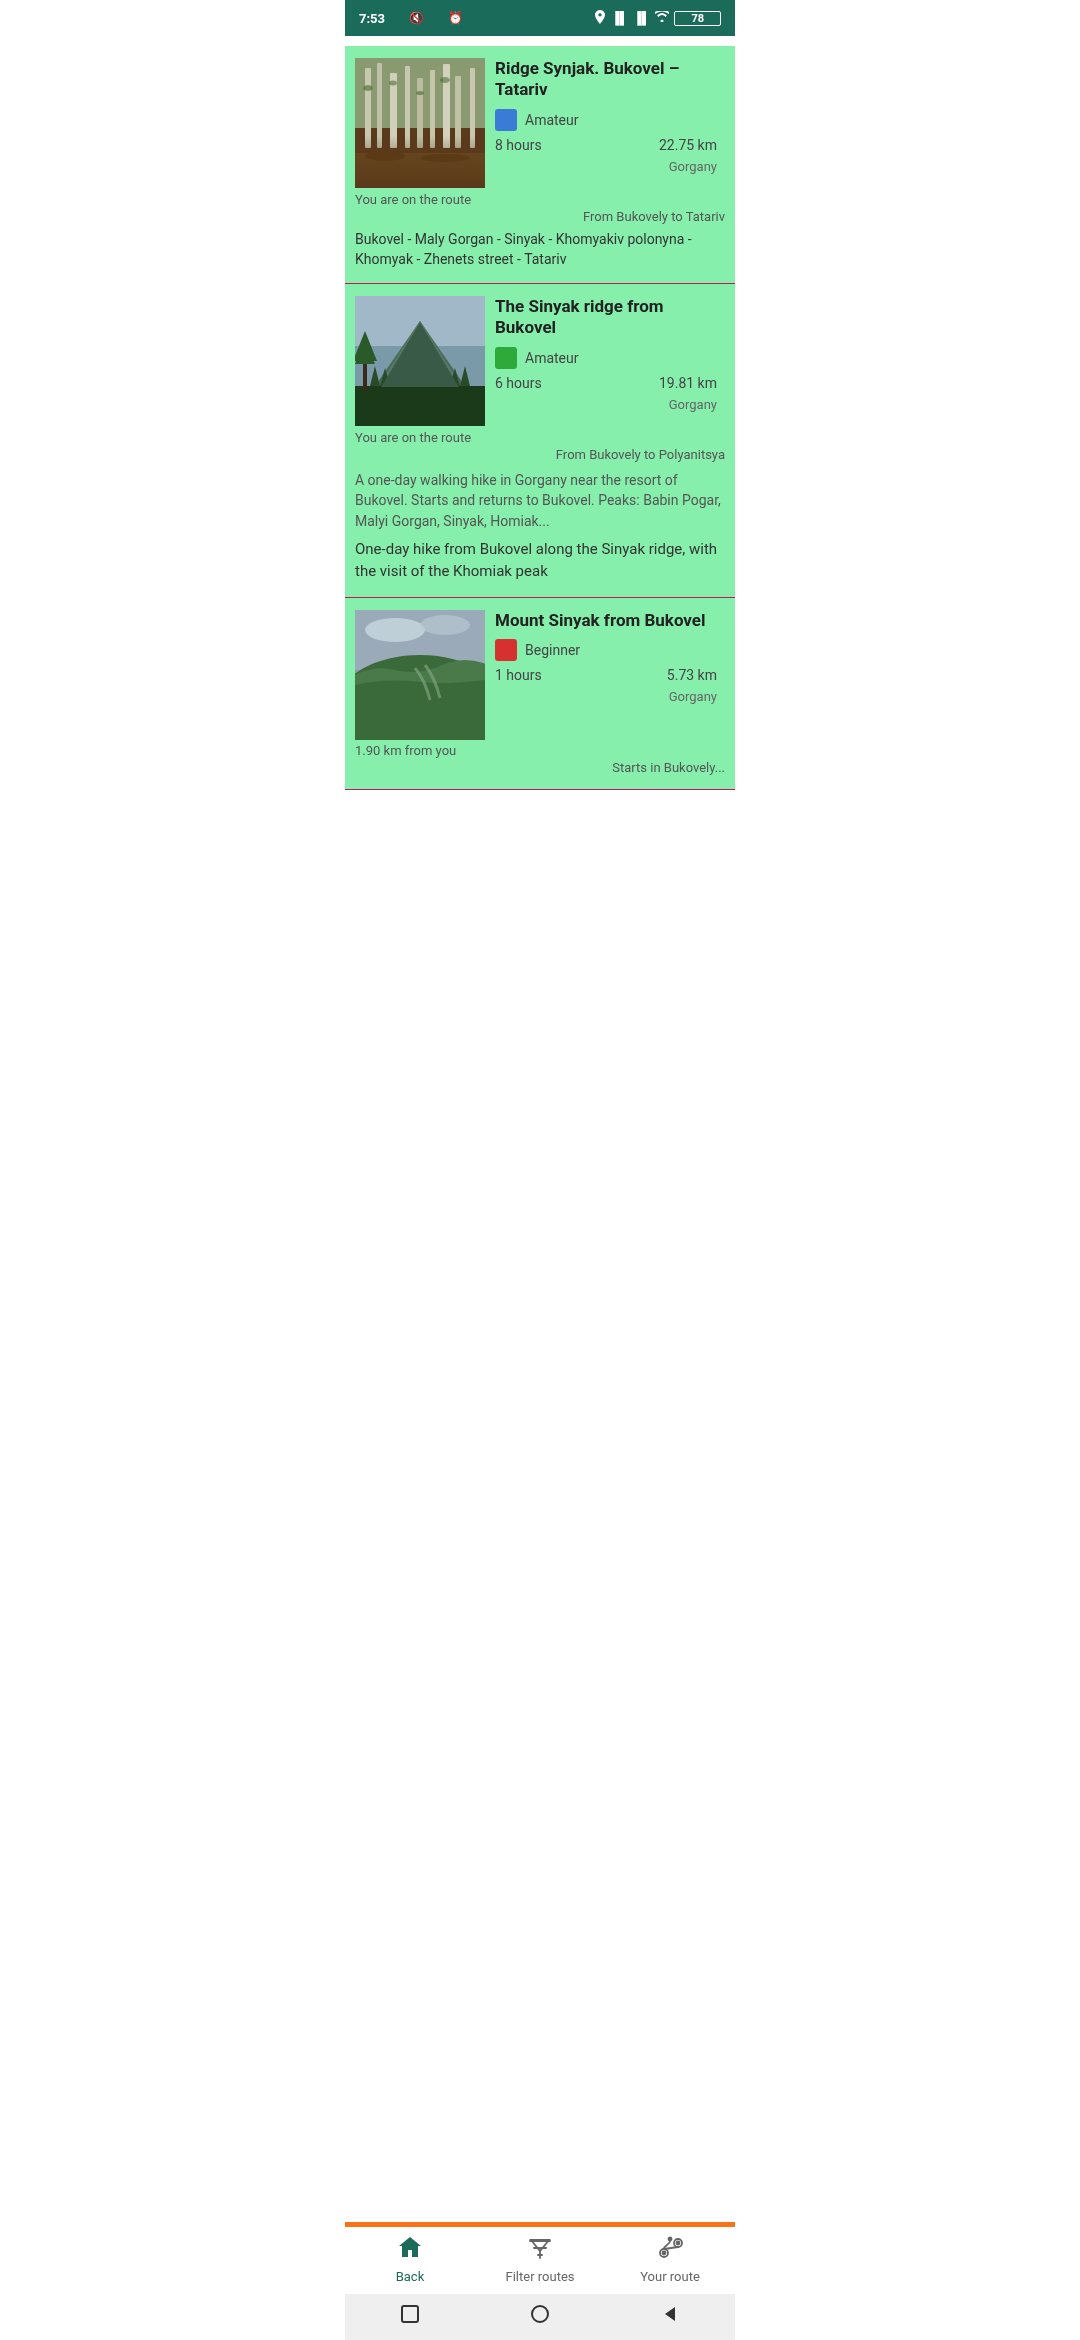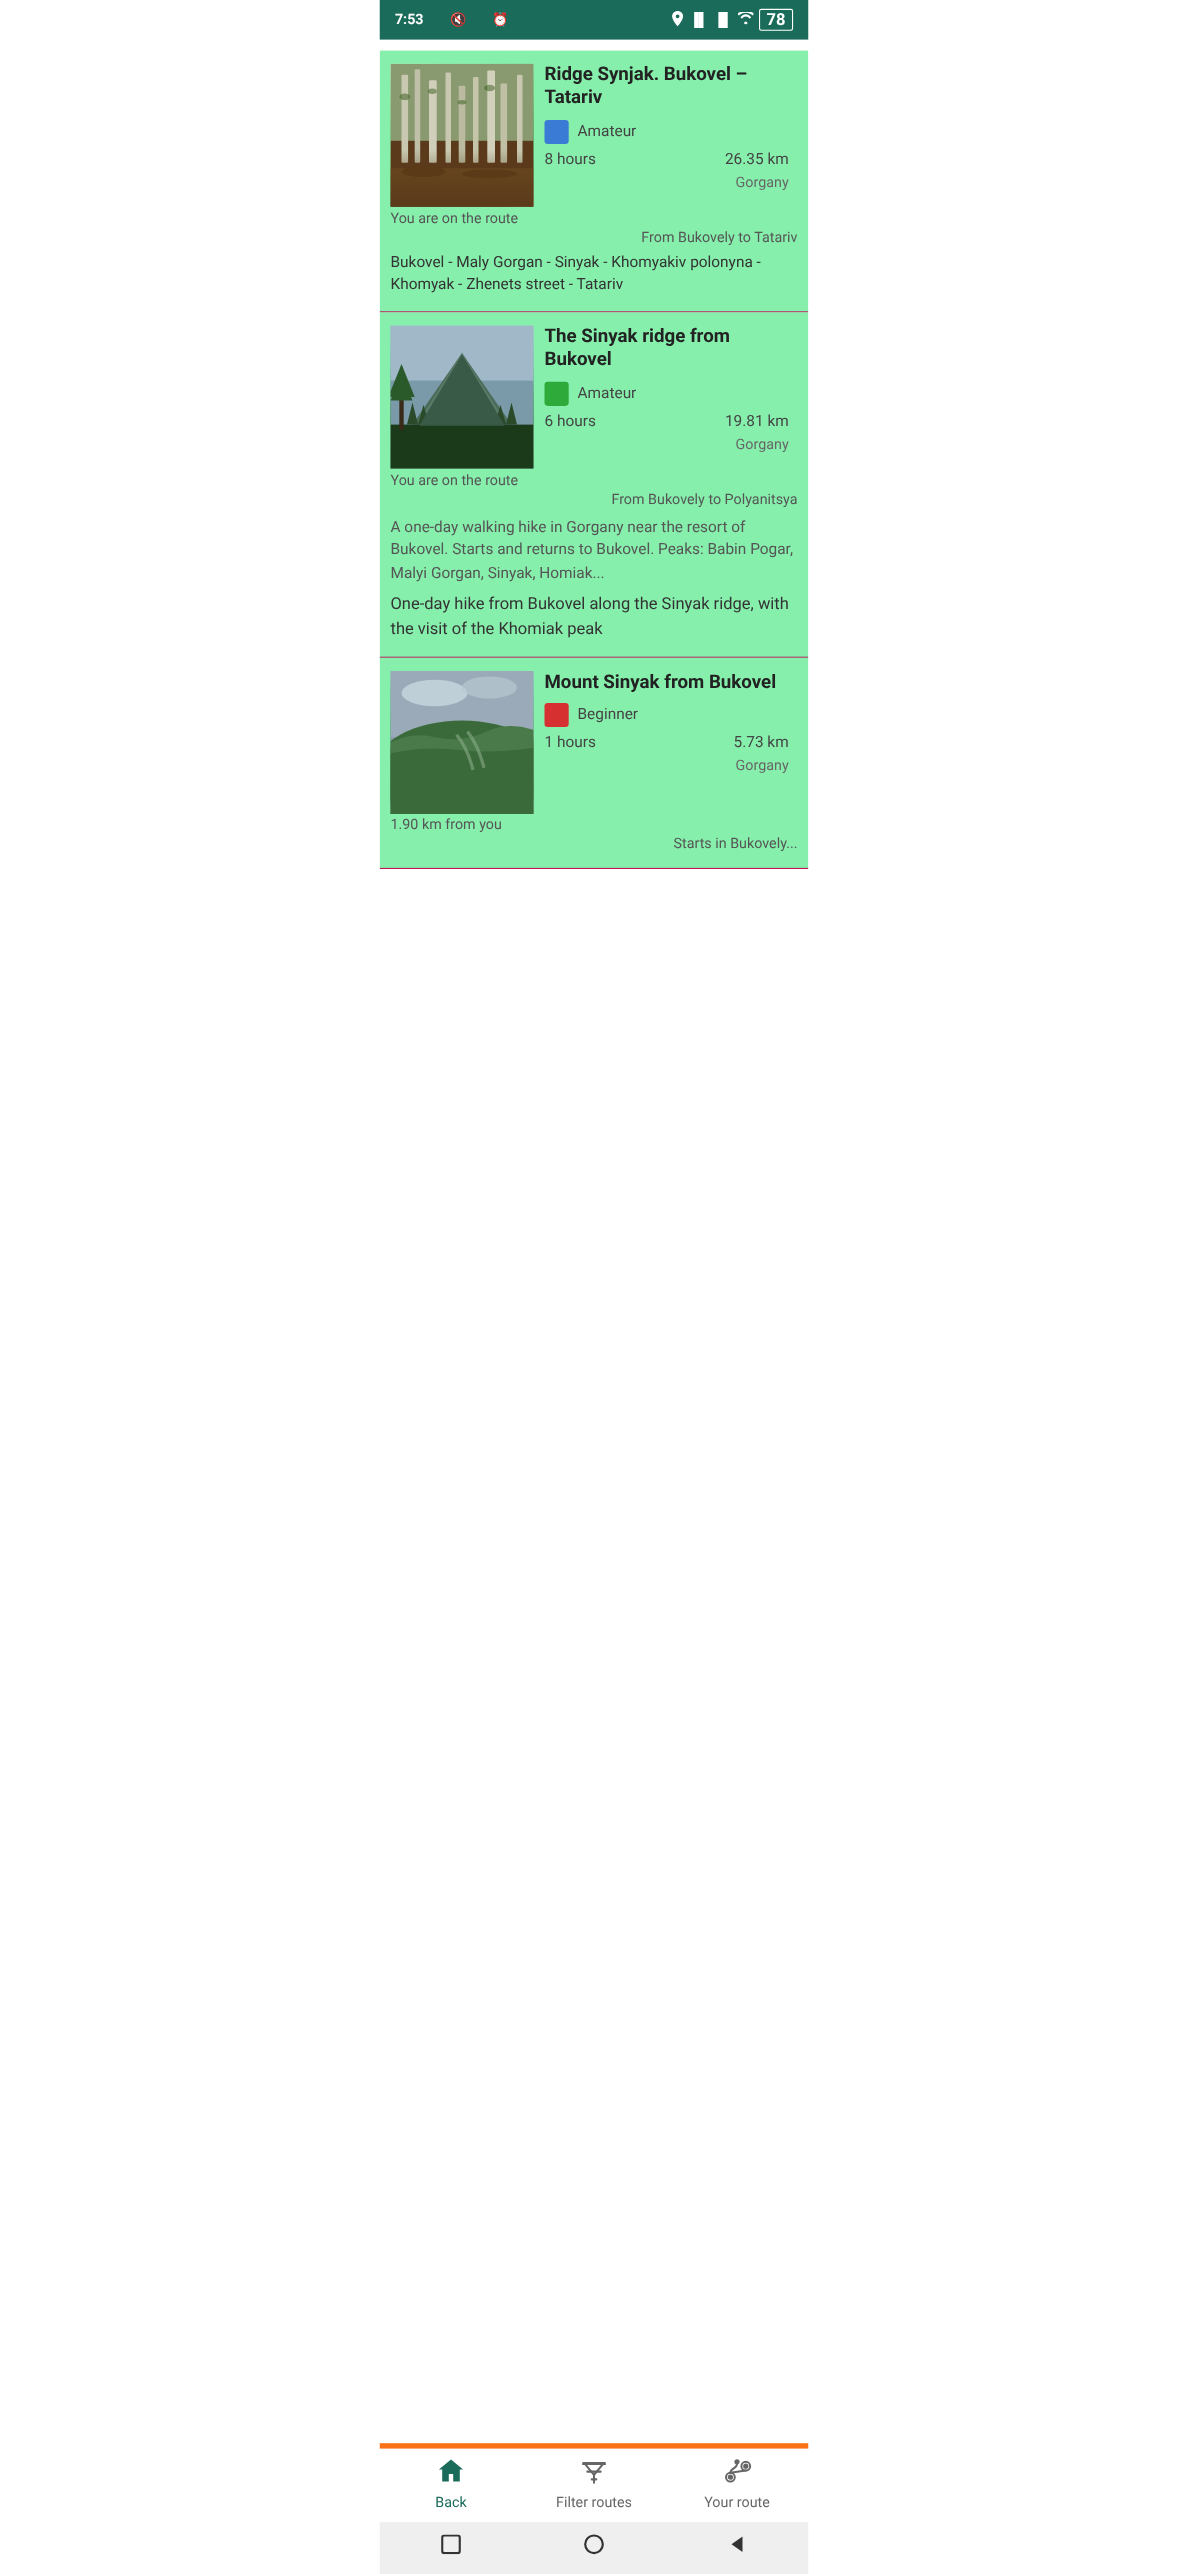--- a/index.html
+++ b/index.html
@@ -225,21 +225,21 @@
           <path d="M6 0C3.24 0 1 2.18 1 4.86c0 3.64 5 9.14 5 9.14s5-5.5 5-9.14C11 2.18 8.76 0 6 0zm0 6.57a1.71 1.71 0 1 1 0-3.43 1.71 1.71 0 0 1 0 3.43z"></path>
         </svg>
     </span>
     <span style="font-size:12px;">▐▌</span>
     <span style="font-size:12px;">▐▌</span>
     <span style="font-size:12px;">
       <svg width="14" height="11" viewBox="0 0 14 11" fill="white">
           <path d="M7 8.5a1.5 1.5 0 1 1 0 3 1.5 1.5 0 0 1 0-3zm-3.5-2.5C4.5 4.8 5.7 4 7 4s2.5.8 3.5 2l1.4-1.4C10.4 3.1 8.8 2 7 2S3.6 3.1 2.1 4.6L3.5 6zm-3-3C2.3 1.7 4.5.5 7 .5s4.7 1.2 6.5 2.5L15 1.5C12.7-.1 10 -1 7-1S1.3-.1-1 1.5L.5 3z"></path>
         </svg>
     </span>
-    <span style="border: 1.5px solid white; border-radius: 2px; padding: 0 6px; font-size: 15px; font-weight: bold;">
+    <span style="border: 1.5px solid white; border-radius: 2px; padding: 0 16px; font-size: 11px; font-weight: bold;">
       <span>78</span>
     </span>
   </div>
 </div>
 
 <div class="route-list">
 
   <div class="route-card">
     <div class="route-top">
       <div class="img-forest">
@@ -269,21 +269,21 @@
         </svg>
       </div>
       <div class="route-info">
         <div class="route-title">Ridge Synjak. Bukovel – Tatariv</div>
         <div class="route-meta">
           <div class="difficulty-badge" style="background-color: #3a7bd5;"></div>
           <span class="difficulty-label">Amateur</span>
         </div>
         <div style="display:flex; justify-content:space-between; margin-top:2px; padding-right:8px;">
           <span style="font-size:14px; color:#444;">8 hours</span>
-          <span style="font-size:14px; color:#444;">26.35 km</span>
+          <span style="font-size:14px; color:#444;">22.75 km</span>
         </div>
         <div class="route-region" style="padding-right:8px;">Gorgany</div>
       </div>
     </div>
     <div class="route-status">You are on the route</div>
     <div class="route-from">From Bukovely to Tatariv</div>
     <div class="route-waypoints">Bukovel - Maly Gorgan - Sinyak - Khomyakiv polonyna - Khomyak - Zhenets street - Tatariv</div>
   </div>
 
   <div class="route-card">

